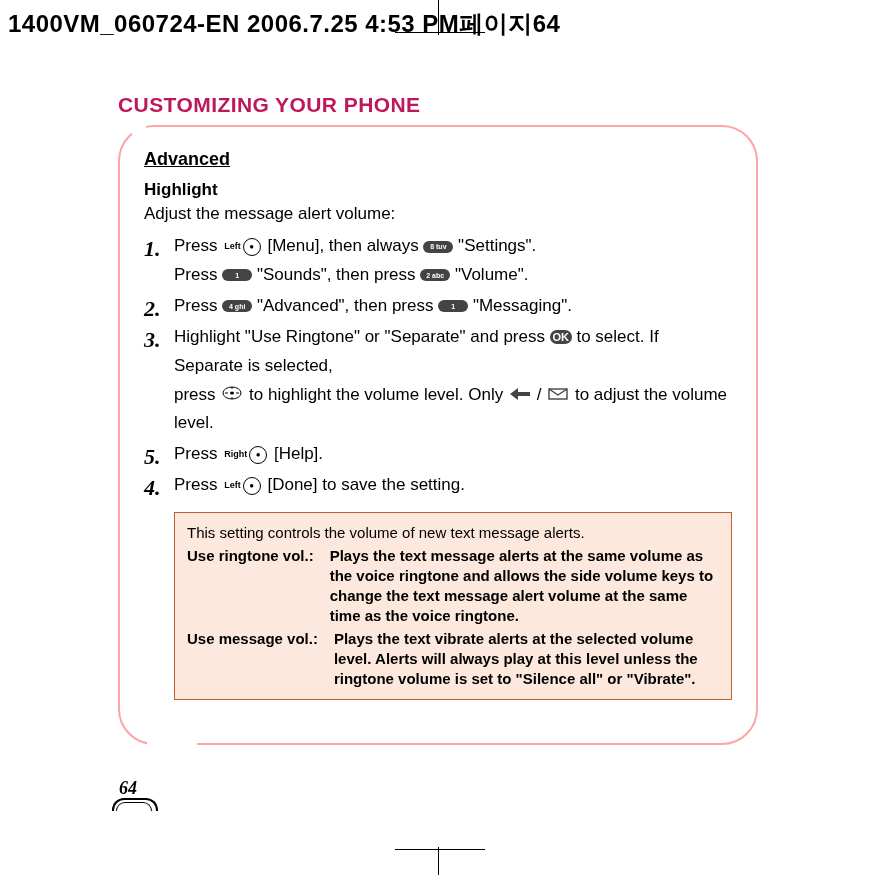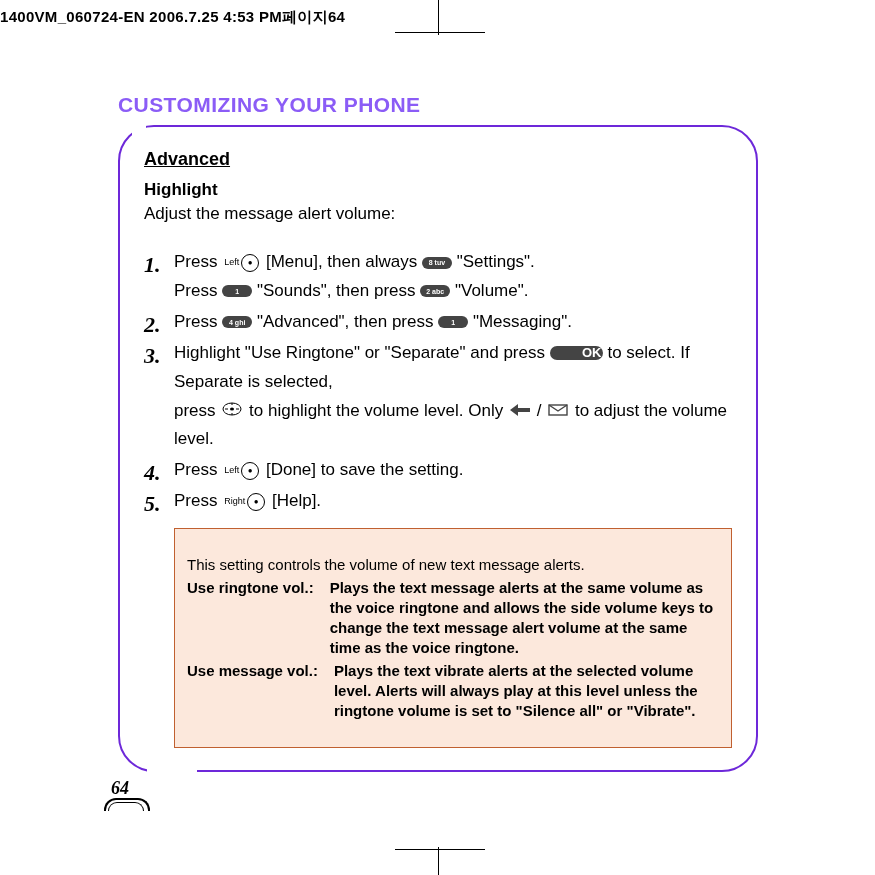--- a/index.html
+++ b/index.html
@@ -6,23 +6,23 @@
     margin: 0;
     font-family: "Helvetica Neue", Arial, sans-serif;
     background: #fff;
     width: 875px;
     height: 875px;
     position: relative;
   }
   .hdr {
     position: absolute;
     top: 8px;
-    left: 0;
+    left: 8px;
     font-family: "Arial Narrow", Arial, sans-serif;
-    font-size: 15px;
+    font-size: 24px;
     letter-spacing: 0.02em;
     font-weight: 600;
   }
   .crop-mark-h {
     position: absolute;
     top: 32px;
     left: 395px;
     width: 90px;
     height: 0;
     border-top: 1px solid #000;
@@ -51,28 +51,28 @@
     height: 28px;
     border-left: 1px solid #000;
   }
   .page {
     position: absolute;
     left: 118px;
     top: 93px;
     width: 640px;
   }
   .title {
-    color: #8b5cf6;
+    color: #be185d;
     font-weight: bold;
     font-size: 21px;
     letter-spacing: 0.02em;
     margin-bottom: 8px;
   }
   .panel {
-    border: 2px solid #6d28d9;
+    border: 2px solid #fca5a5;
     border-radius: 36px;
     padding: 22px 24px;
     position: relative;
     min-height: 620px;
     box-sizing: border-box;
   }
   .panel::before {
     content: "";
     position: absolute;
     left: 12px; top: -2px;
@@ -97,21 +97,21 @@
     margin: 0 0 4px 0;
     font-size: 17px;
     font-weight: bold;
     font-family: Arial, sans-serif;
   }
   .intro {
     font-size: 17px;
     font-family: "Helvetica Neue Light", Arial, sans-serif;
     font-weight: 300;
     font-stretch: condensed;
-    margin-bottom: 24px;
+    margin-bottom: 8px;
   }
   ol.steps {
     padding-left: 30px;
     margin: 0;
   }
   ol.steps > li {
     font-family: "Helvetica Neue Light", Arial, sans-serif;
     font-weight: 300;
     font-stretch: condensed;
     font-size: 17px;
@@ -130,21 +130,21 @@
     font-weight: bold;
     font-size: 22px;
   }
   .key {
     display: inline-block;
     vertical-align: middle;
     margin: 0 2px;
   }
   .soft-label {
     font-size: 9px;
-    font-weight: normal;
+    font-weight: bold;
     font-family: Arial, sans-serif;
     vertical-align: middle;
     margin-right: 2px;
   }
   .circle-key {
     display: inline-flex;
     align-items: center;
     justify-content: center;
     width: 16px;
     height: 16px;
@@ -170,31 +170,30 @@
   }
   .ok-key {
     display: inline-flex;
     align-items: center;
     justify-content: center;
     width: 22px;
     height: 14px;
     border-radius: 8px;
     background: #444;
     color: #fff;
-    font-size: 13px;
-    font-weight: bold;
-    vertical-align: middle;
-    padding-left: 31px;
+    font-size: 11px;
+    font-weight: bold;
+    vertical-align: middle;
   }
   .info-box {
     margin-top: 12px;
     margin-left: 30px;
     background: #fce8dc;
     border: 1px solid #c06030;
-    padding: 26px 12px;
+    padding: 10px 12px;
     font-family: "Helvetica Neue Light", Arial, sans-serif;
     font-weight: 300;
     font-stretch: condensed;
     font-size: 15px;
     line-height: 1.35;
   }
   .info-box .row {
     display: flex;
     margin-top: 2px;
     gap: 12px;
@@ -205,21 +204,21 @@
     font-stretch: normal;
     white-space: nowrap;
   }
   .info-box .val {
     flex: 1;
     margin-left: 4px;
     font-weight: bold;
   }
   .pagenum {
     position: absolute;
-    left: 104px;
+    left: 112px;
     bottom: 64px;
     width: 44px;
     height: 22px;
   }
   .pagenum .bubble {
     position: absolute;
     left: 7px;
     top: -11px;
     font-style: italic;
     font-weight: bold;
@@ -306,33 +305,33 @@
         </span>
         <span>/</span>
         <span class="key">
           <svg width="20" height="12" viewBox="0 0 20 12">
               <rect x="1" y="1" width="18" height="10" fill="none" stroke="#444" stroke-width="1.4"></rect>
               <path d="M1 1 L10 7 L19 1" fill="none" stroke="#444" stroke-width="1.4"></path>
             </svg>
         </span>
         <span>to adjust the volume level.</span>
       </li>
+      <li data-num="5">
+        <span>Press</span>
+        <span class="key nowrap">
+          <span class="soft-label">Right</span><span class="circle-key">●</span>
+        </span>
+        <span>[Help].</span>
+      </li>
       <li data-num="4">
         <span>Press</span>
         <span class="key nowrap">
           <span class="soft-label">Left</span><span class="circle-key">●</span>
         </span>
         <span>[Done] to save the setting.</span>
-      </li>
-      <li data-num="5">
-        <span>Press</span>
-        <span class="key nowrap">
-          <span class="soft-label">Right</span><span class="circle-key">●</span>
-        </span>
-        <span>[Help].</span>
       </li>
     </ol>
 
     <div class="info-box">
       <div>This setting controls the volume of new text message alerts.</div>
       <div class="row">
         <span class="label">Use ringtone vol.:</span>
         <span class="val">Plays the text message alerts at the same volume as the voice ringtone and allows the side volume keys to change the text message alert volume at the same time as the voice ringtone.</span>
       </div>
       <div class="row">

